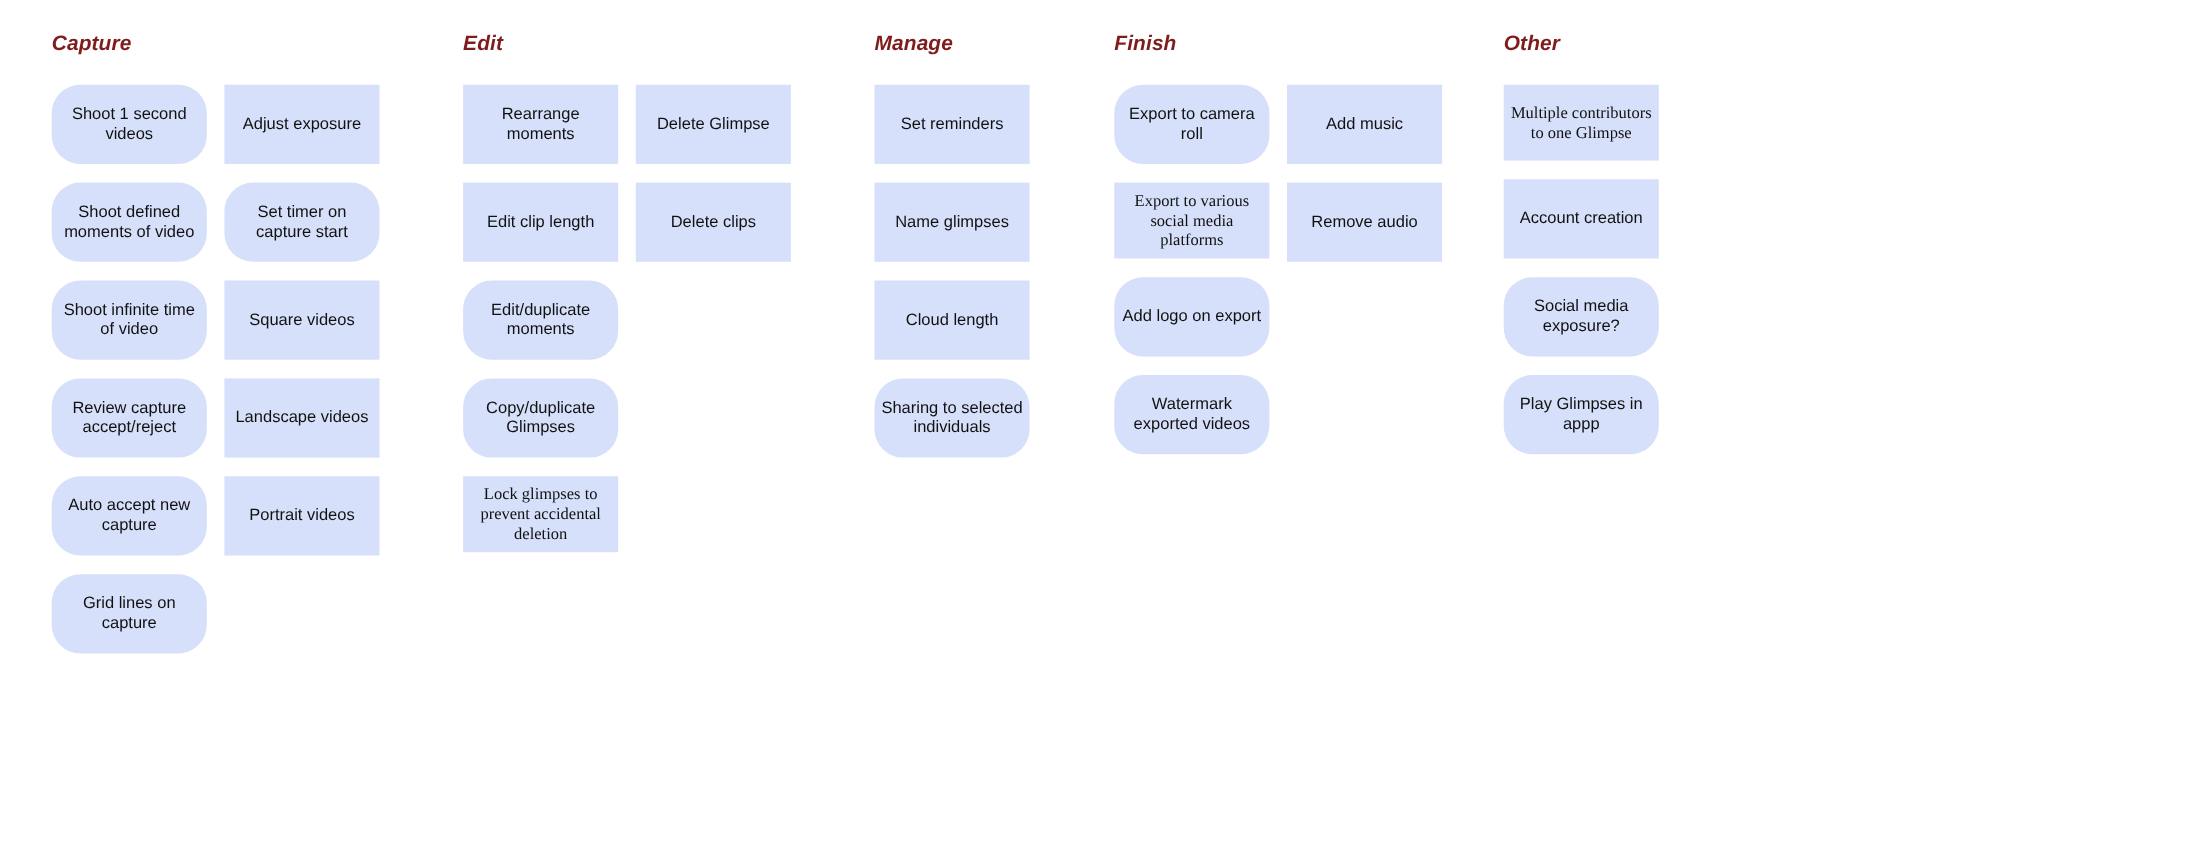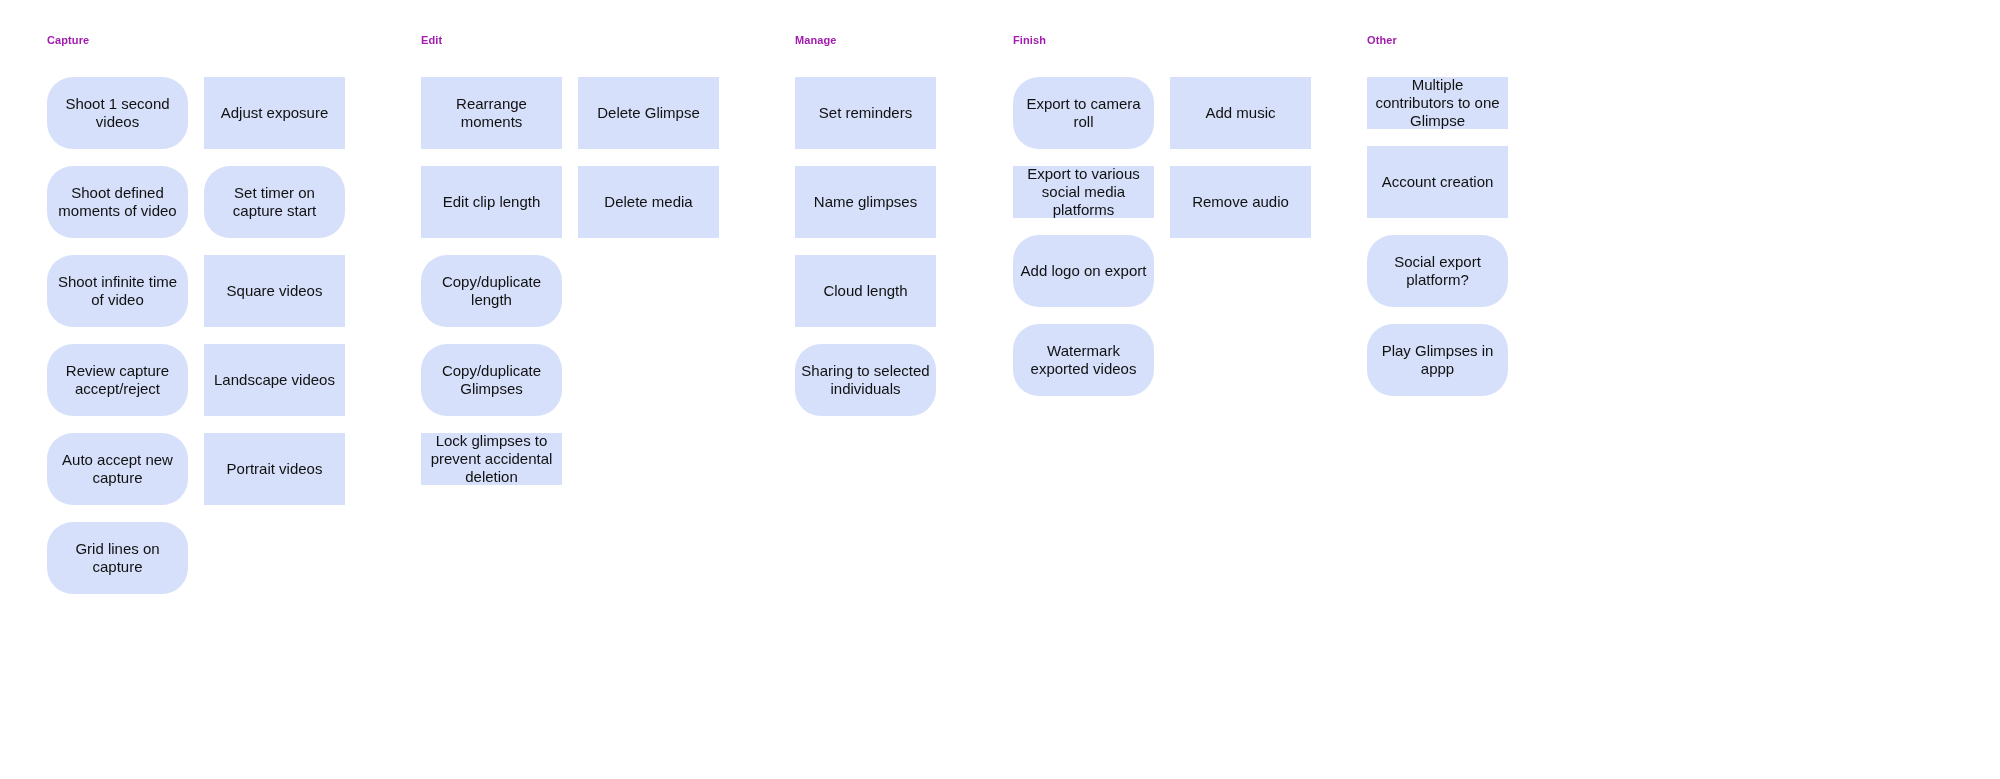--- a/index.html
+++ b/index.html
@@ -21,27 +21,28 @@
     height: 779px;
     padding: 0;
   }
   .group {
     position: absolute;
     top: 30px;
     display: flex;
     flex-direction: column;
   }
   .group-title {
-    font-size: 11px;
+    font-size: 19px;
     font-weight: bold;
     letter-spacing: 0.1px;
-    color: #a21caf;
+    color: #7f1d1d;
     line-height: 20px;
     margin: 0 0 27px 0;
     white-space: nowrap;
+    font-style: italic;
   }
   .group-cols {
     display: flex;
     flex-direction: row;
     align-items: flex-start;
     gap: 16px;
   }
   .subcol {
     display: flex;
     flex-direction: column;
@@ -57,21 +58,21 @@
     text-align: center;
     display: flex;
     align-items: center;
     justify-content: center;
     padding: 0 6px;
     box-sizing: border-box;
     border-radius: 0;
   }
   .h1 { height: 72px; }
   .h2 { height: 72px; border-radius: 26px; }
-  .h3 { height: 52px; }
+  .h3 { height: 69px; font-family: Liberation Serif, serif; }
   .card span {
     display: block;
     width: 100%;
   }
   
   #grp-capture { left: 47px; }
   #grp-edit    { left: 421px; }
   #grp-manage  { left: 795px; }
   #grp-finish  { left: 1013px; }
   #grp-other   { left: 1367px; justify-content: center; }
@@ -126,35 +127,35 @@
       <div class="group-title">Edit</div>
       <div class="group-cols">
         <div class="subcol">
           <div class="card h1">
             <span>Rearrange moments</span>
           </div>
           <div class="card h1">
             <span>Edit clip length</span>
           </div>
           <div class="card h2">
-            <span>Copy/duplicate length</span>
+            <span>Edit/duplicate moments</span>
           </div>
           <div class="card h2">
             <span>Copy/duplicate Glimpses</span>
           </div>
           <div class="card h3">
             <span>Lock glimpses to prevent accidental deletion</span>
           </div>
         </div>
         <div class="subcol">
           <div class="card h1">
             <span>Delete Glimpse</span>
           </div>
           <div class="card h1">
-            <span>Delete media</span>
+            <span>Delete clips</span>
           </div>
         </div>
       </div>
     </div>
     <div class="group" id="grp-manage">
       <div class="group-title">Manage</div>
       <div class="group-cols">
         <div class="subcol">
           <div class="card h1">
             <span>Set reminders</span>
@@ -202,21 +203,21 @@
       <div class="group-title">Other</div>
       <div class="group-cols">
         <div class="subcol">
           <div class="card h3">
             <span>Multiple contributors to one Glimpse</span>
           </div>
           <div class="card h1">
             <span>Account creation</span>
           </div>
           <div class="card h2">
-            <span>Social export platform?</span>
+            <span>Social media exposure?</span>
           </div>
           <div class="card h2">
             <span>Play Glimpses in appp</span>
           </div>
         </div>
       </div>
     </div>
   </div>
 
 </body></html>

